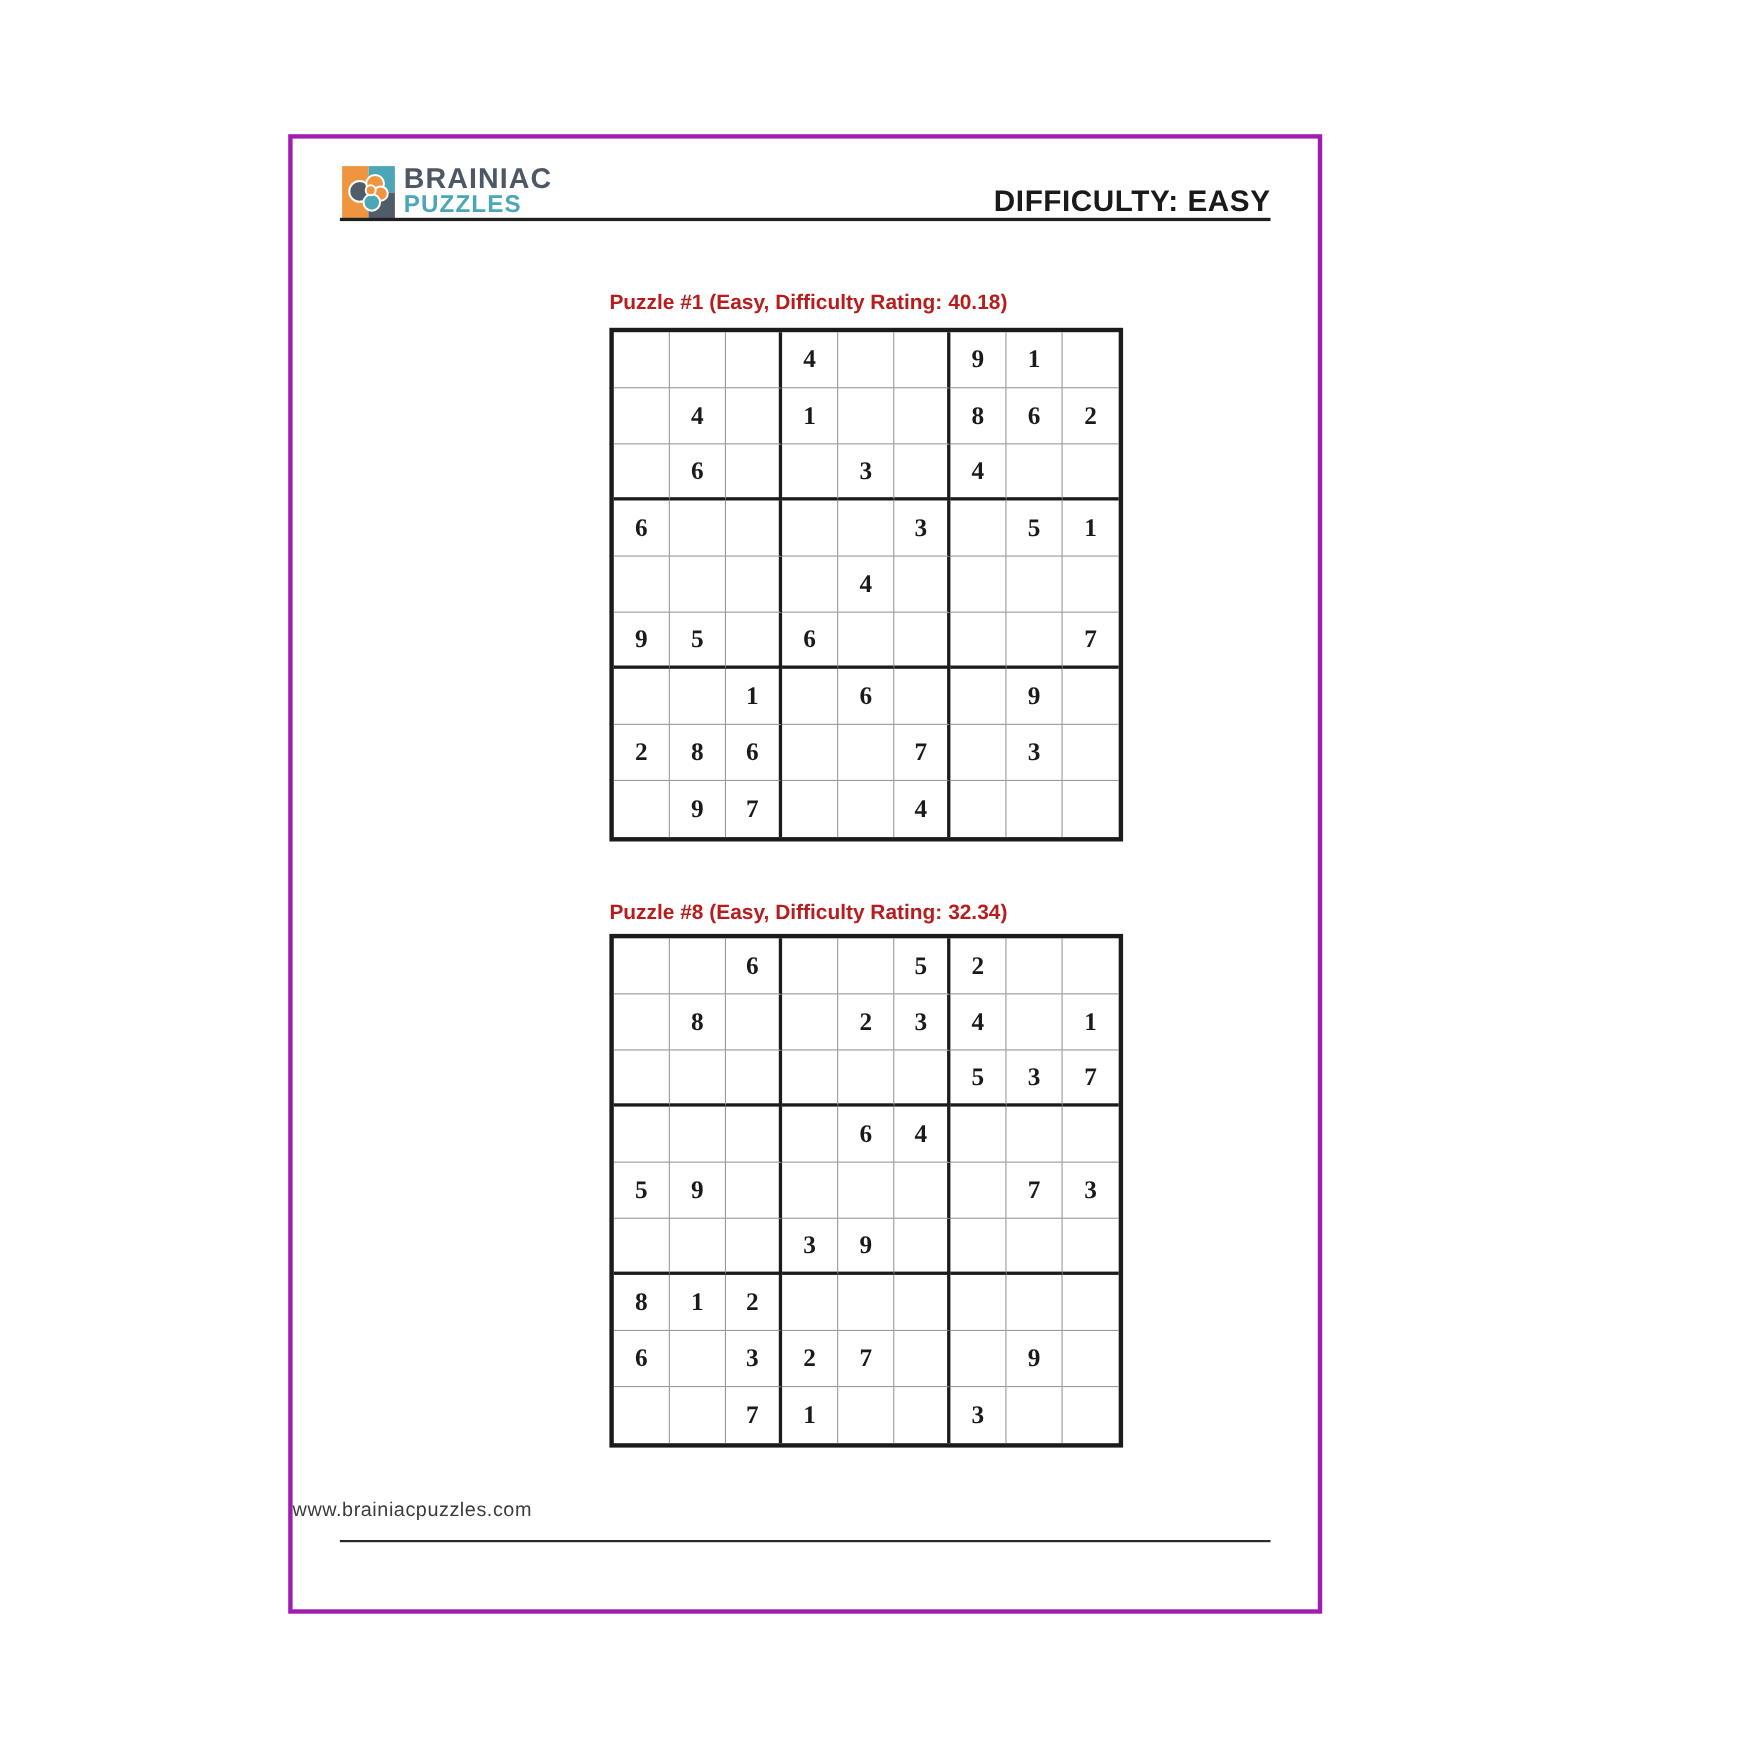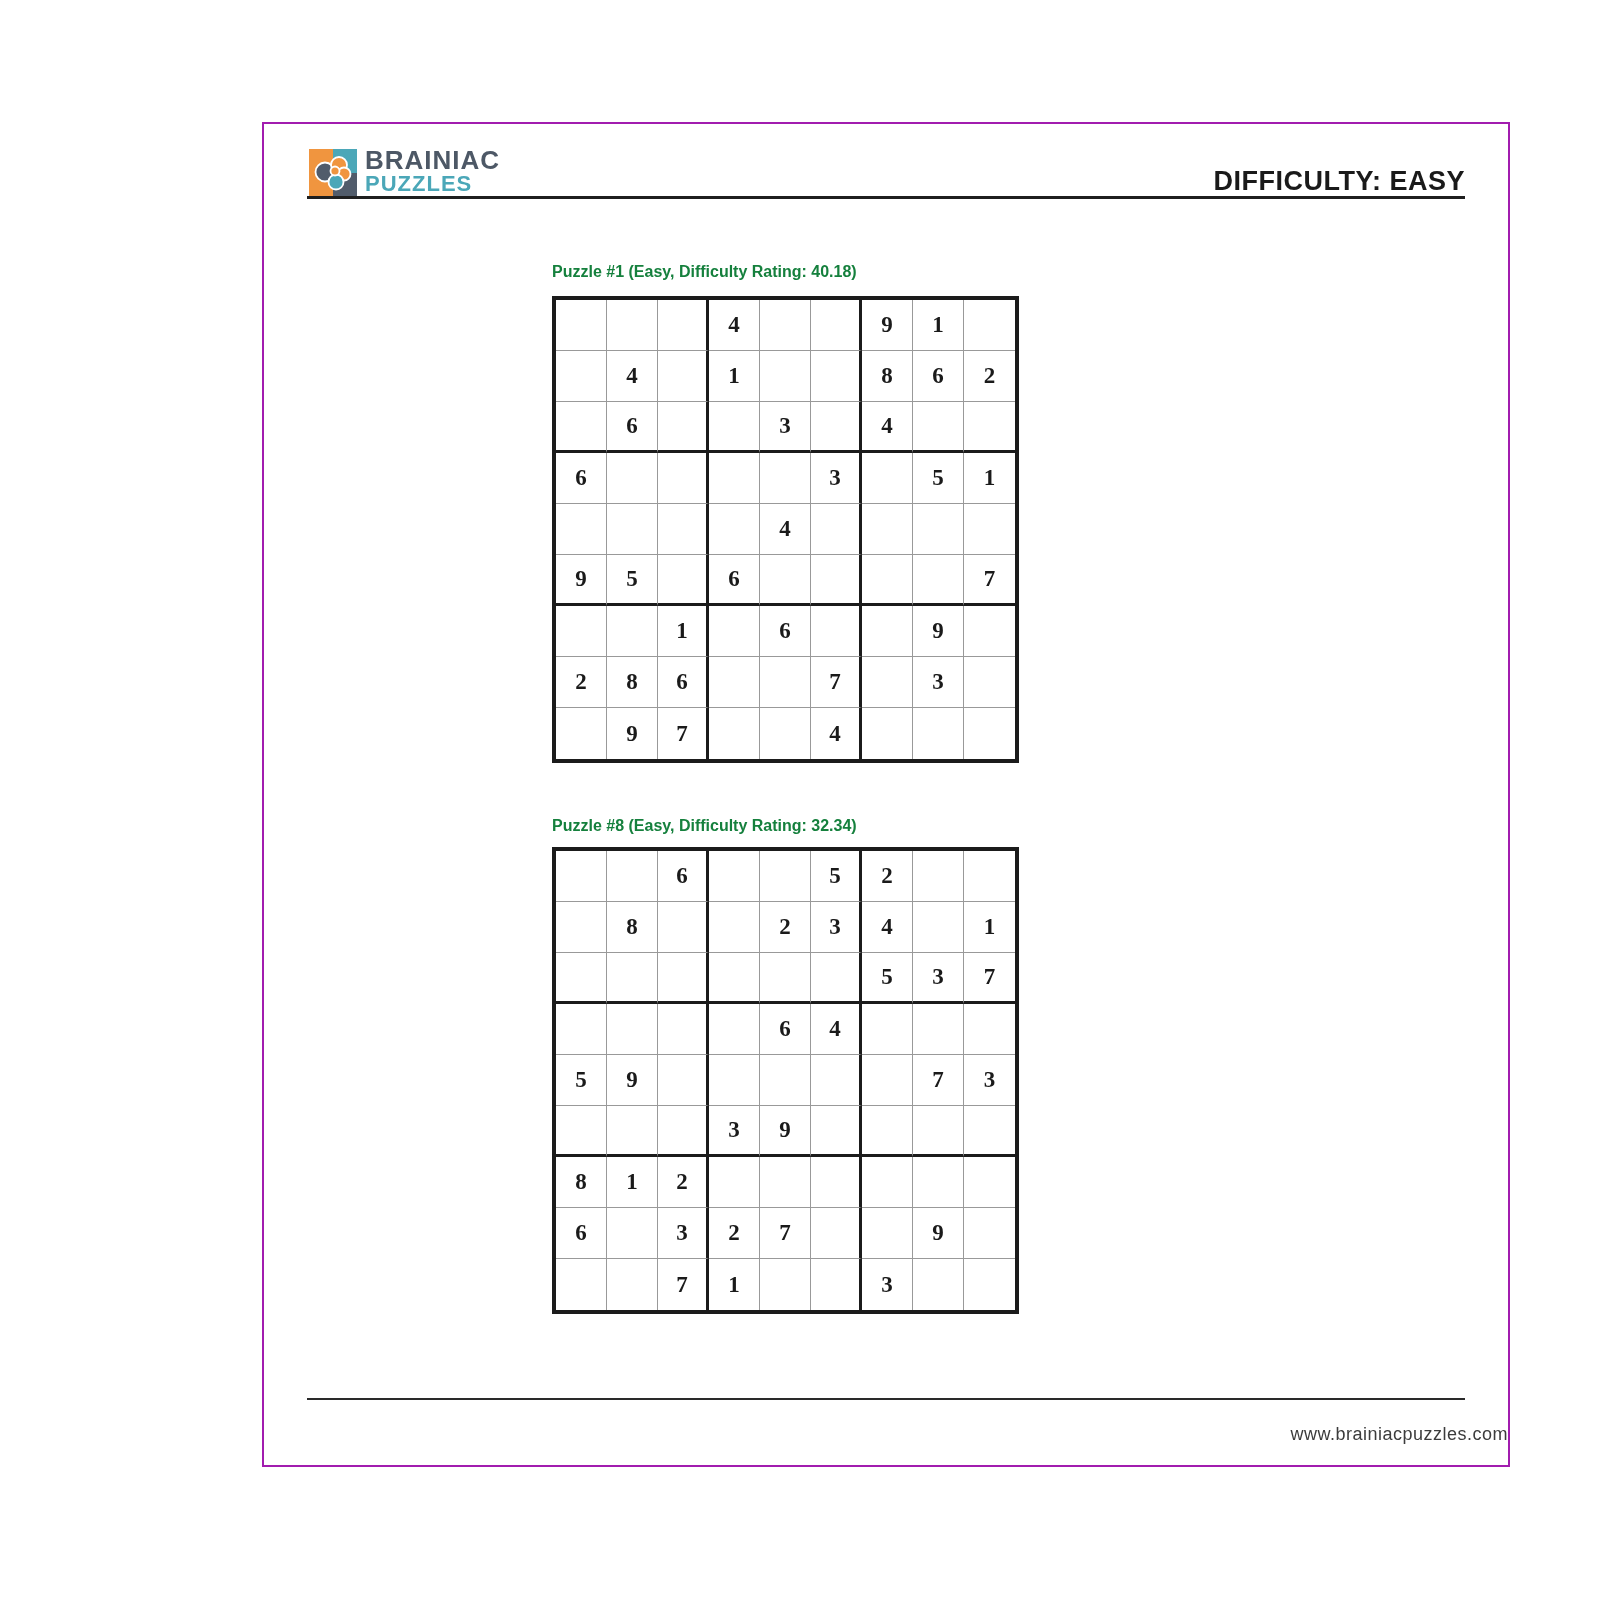--- a/index.html
+++ b/index.html
@@ -1,31 +1,31 @@
 <!DOCTYPE html>
 <html><head>
 <meta charset="utf-8">
 <style>
   html,body{margin:0;padding:0;background:#ffffff;}
   body{width:1600px;height:1600px;position:relative;font-family:"Liberation Sans",sans-serif;}
   .page{
-    position:absolute;left:262px;top:122px;width:1248px;height:1345px;
-    background:#ffffff;border:2px solid #a21caf;box-sizing:border-box;
+    position:absolute;left:262px;top:122px;width:940px;height:1345px;
+    background:#ffffff;border:4px solid #a21caf;box-sizing:border-box;
   }
   
   .logo{position:absolute;left:45px;top:25px;width:48px;height:48px;}
   .brand{position:absolute;left:101px;top:24px;line-height:24px;font-weight:bold;letter-spacing:1px;}
   .brand .l1{font-size:26px;color:#4D5866;}
   .brand .l2{font-size:22px;color:#4BA7B8;}
   .difficulty{position:absolute;right:43px;top:42px;font-size:27px;font-weight:bold;color:#1A1A1A;letter-spacing:.5px;}
   .rule{position:absolute;left:43px;right:43px;height:3px;background:#1F1F1F;}
   .rule.header{top:72px;}
   .rule.footer{top:1274px;height:2px;background:#2A2A2A;}
   
-  .ptitle{position:absolute;left:288px;font-size:16px;font-weight:bold;color:#15803d;}
+  .ptitle{position:absolute;left:288px;font-size:19px;font-weight:bold;color:#b91c1c;}
   .ptitle.t1{top:139px;}
   .ptitle.t2{top:693px;}
   
   .sudoku{
     position:absolute;display:grid;
     grid-template-columns:repeat(9,51px);grid-auto-rows:51px;
     border:4px solid #1B1B1B;background:#ffffff;
   }
   .sudoku.g1{left:288px;top:172px;}
   .sudoku.g2{left:288px;top:723px;}
@@ -33,21 +33,21 @@
     box-sizing:border-box;
     border-right:1px solid #999999;border-bottom:1px solid #999999;
     display:flex;align-items:center;justify-content:center;
     font-family:"Liberation Serif",serif;font-weight:bold;font-size:23px;color:#1A1A1A;
   }
   .cell:nth-child(9n){border-right:none;}
   .cell:nth-child(n+73){border-bottom:none;}
   .cell.bv{border-right:3px solid #1B1B1B;}
   .cell.bh{border-bottom:3px solid #1B1B1B;}
   
-  .site{position:absolute;left:0;right:0;top:1300px;text-align:right;font-size:18px;color:#3C3C3C;letter-spacing:.5px;}
+  .site{position:absolute;left:0;right:0;top:1236px;text-align:left;font-size:18px;color:#3C3C3C;letter-spacing:.5px;}
 </style>
 </head>
 <body>
 
 <div class="page">
 
   <div class="logo">
     <svg width="48" height="48" viewBox="0 0 48 48">
       <rect x="0" y="0" width="24" height="48" fill="#F0953F"></rect>
       <rect x="24" y="0" width="24" height="24" fill="#4BA7B8"></rect>

